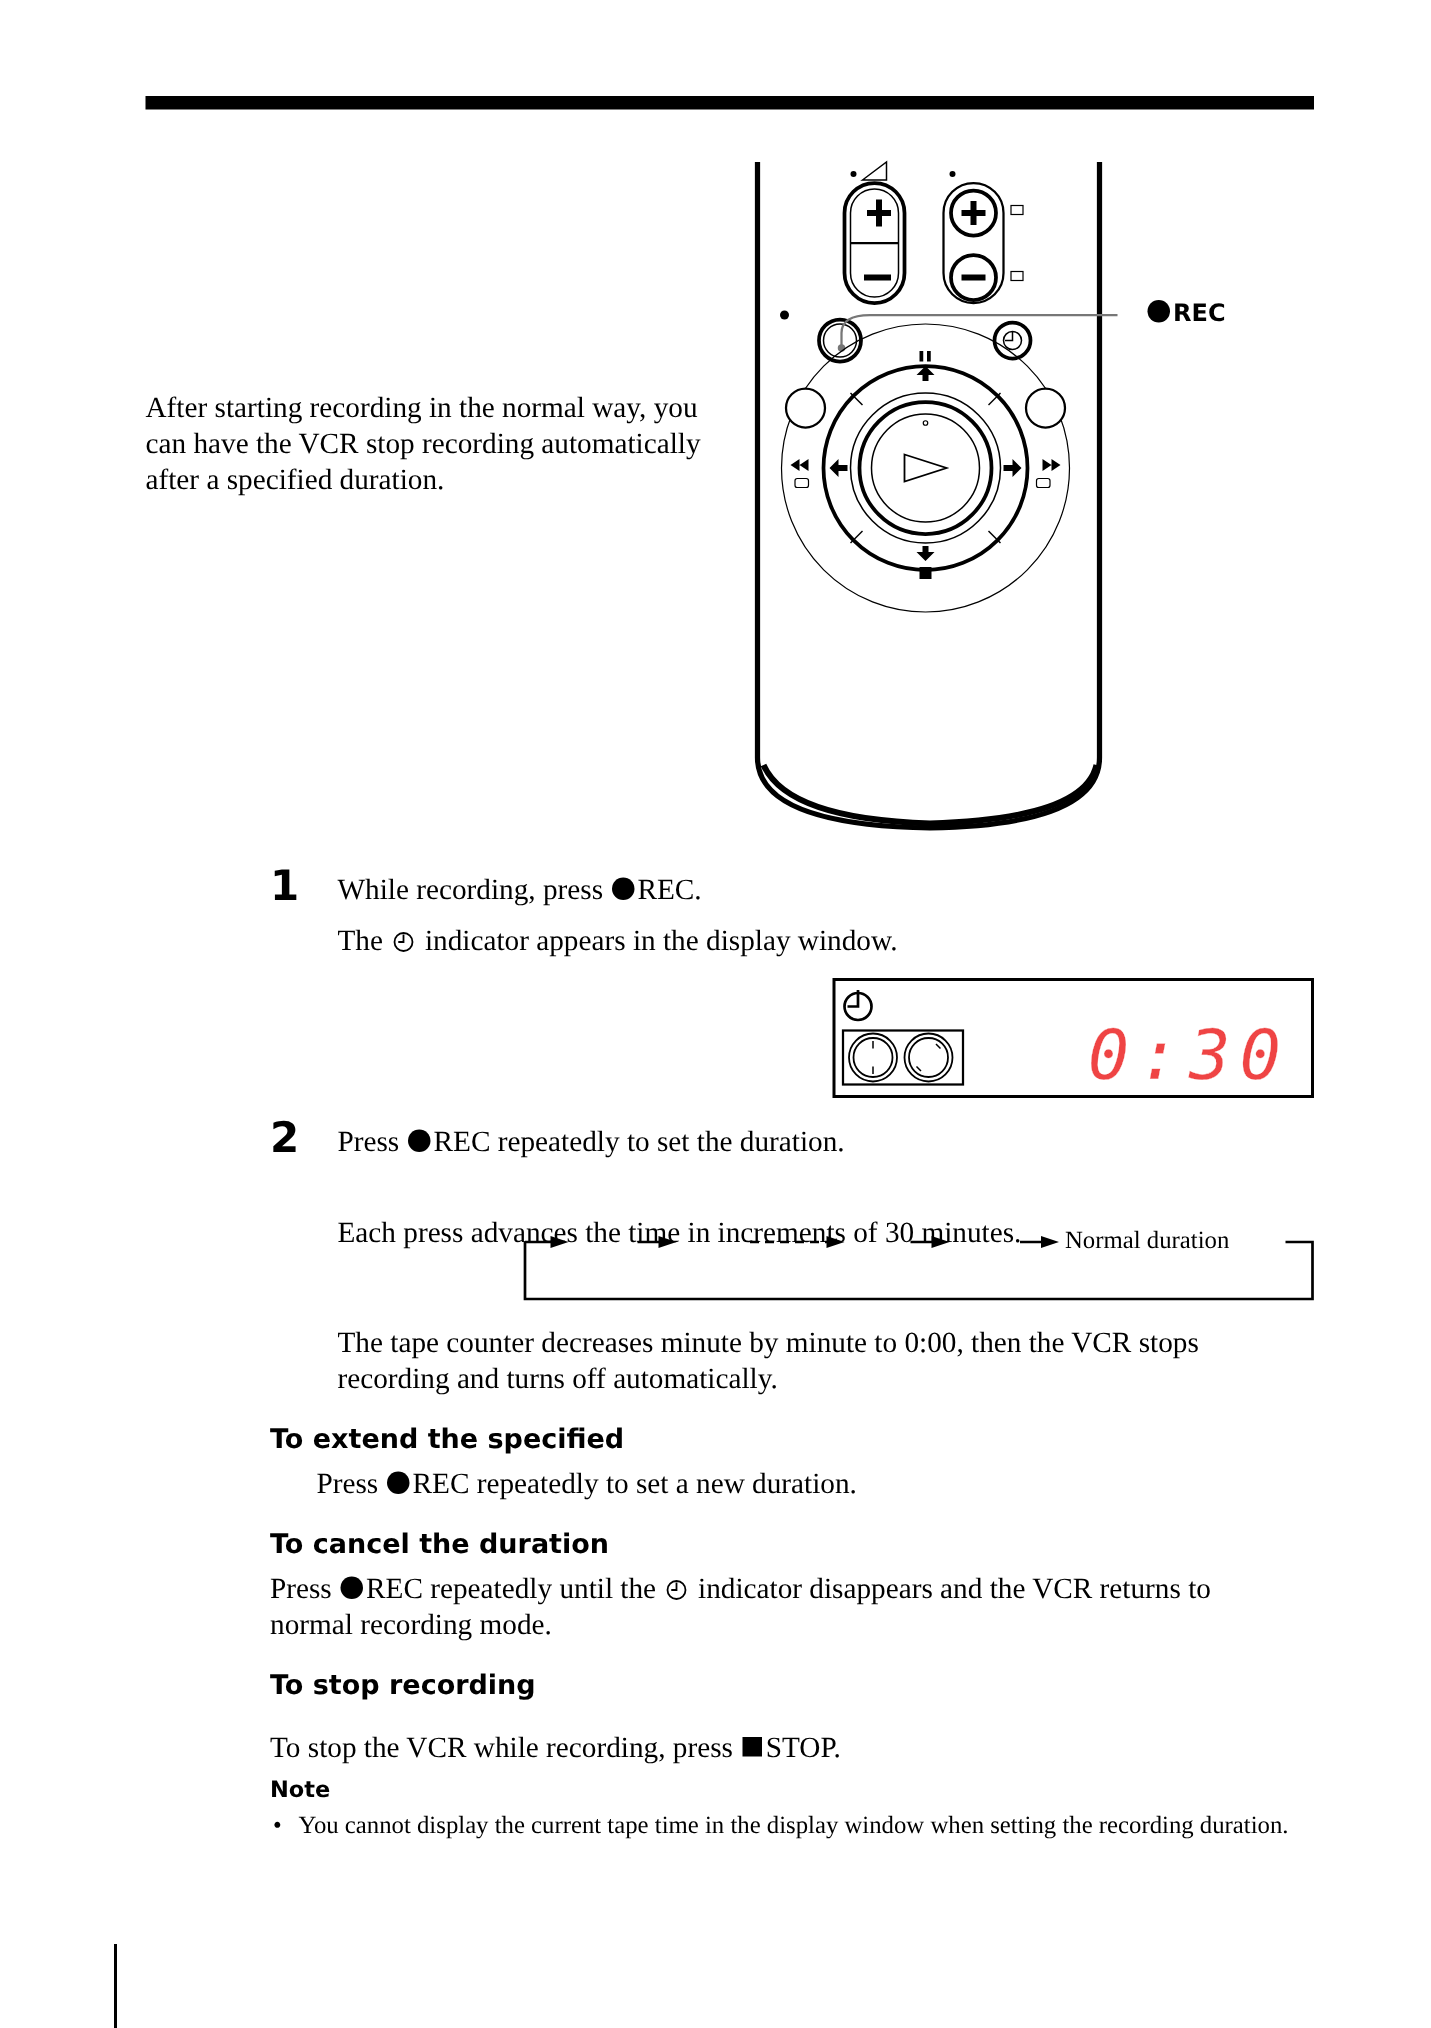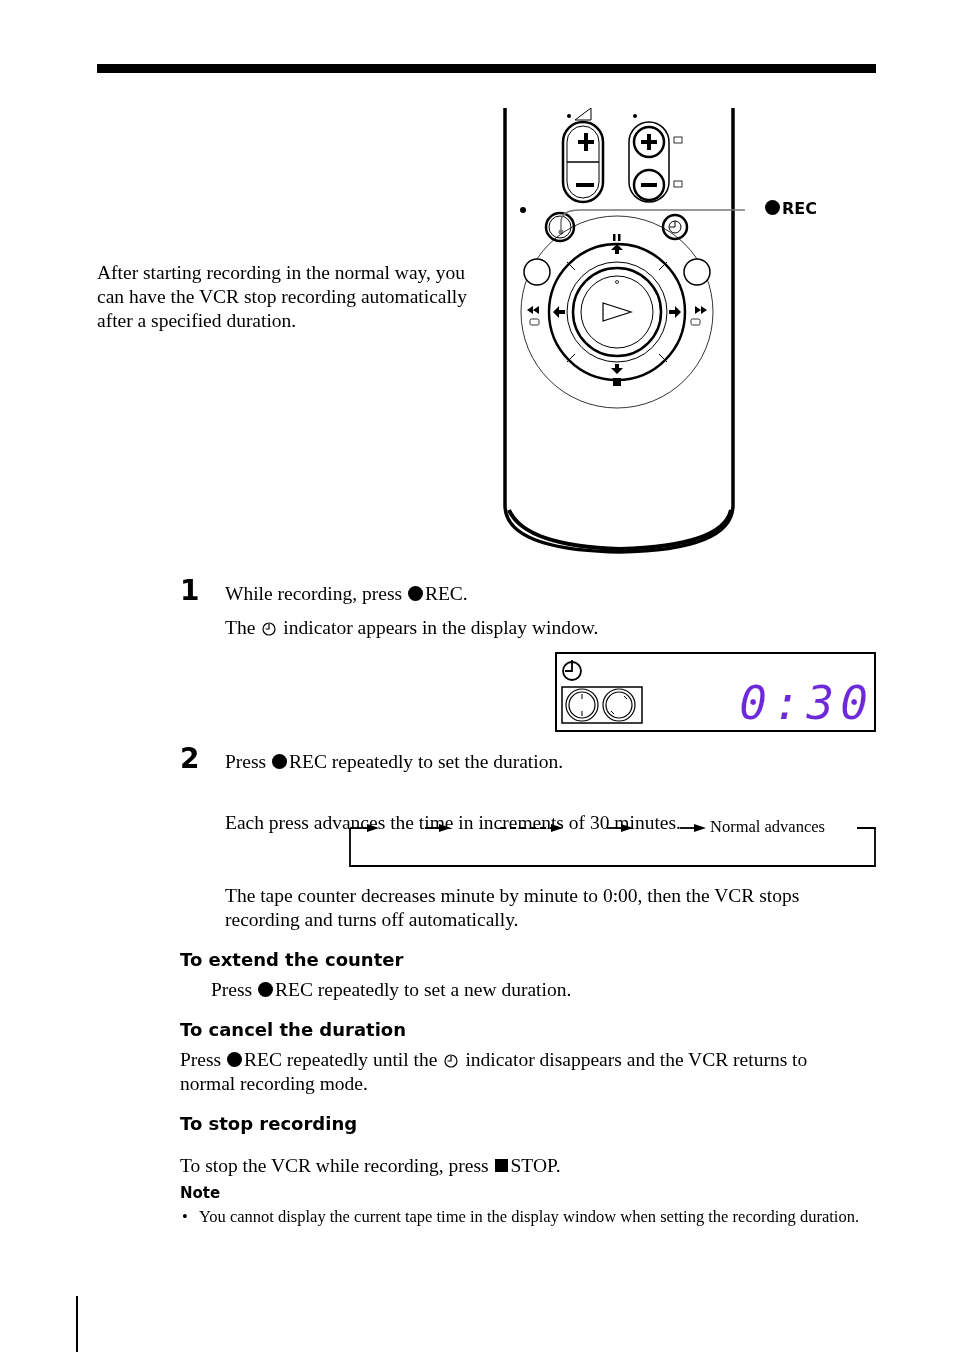--- a/index.html
+++ b/index.html
@@ -122,21 +122,21 @@
     <rect x="5" y="33" width="80" height="36" fill="none" stroke="#000" stroke-width="1.5"></rect>
     <circle cx="25" cy="51" r="16" fill="none" stroke="#000" stroke-width="1.2"></circle>
     <circle cx="25" cy="51" r="13" fill="none" stroke="#000" stroke-width="1.2"></circle>
     <line x1="25" y1="40" x2="25" y2="45" stroke="#000" stroke-width="1"></line>
     <line x1="25" y1="57" x2="25" y2="62" stroke="#000" stroke-width="1"></line>
     <circle cx="62" cy="51" r="16" fill="none" stroke="#000" stroke-width="1.2"></circle>
     <circle cx="62" cy="51" r="13" fill="none" stroke="#000" stroke-width="1.2"></circle>
     <line x1="67" y1="42" x2="70" y2="45" stroke="#000" stroke-width="1"></line>
     <line x1="54" y1="57" x2="57" y2="60" stroke="#000" stroke-width="1"></line>
   </svg>
-  <div class="abs" style="right:0;top:26px;font-family:'DejaVu Sans Mono', monospace;font-size:46px;line-height:46px;font-style:italic;font-weight:100;color:#6d28d9;letter-spacing:6px;-webkit-text-stroke:0.2px #fff;">0:30</div>
+  <div class="abs" style="right:14px;top:26px;font-family:'DejaVu Sans Mono', monospace;font-size:46px;line-height:46px;font-style:italic;font-weight:100;color:#ef4444;letter-spacing:6px;-webkit-text-stroke:0.2px #fff;">0:30</div>
 </div>
 
 <div class="abs stepnum" style="left:180px;top:744px;">2</div>
 <div class="abs serif" style="left:225px;top:750px;">
   <span>Press</span>
   <span class="dot"></span><span>REC repeatedly to set the duration.</span>
 </div>
 <div class="abs serif" style="left:225px;top:783px;margin-top:28px;">Each press advances the time in increments of 30 minutes.</div>
 
 <svg class="abs" style="left:345px;top:818px;" width="535" height="52" viewBox="0 0 535 52">
@@ -145,25 +145,25 @@
   <path d="M22 6 L34 10 L22 14 Z" fill="#000"></path>
   <line x1="80" y1="10" x2="100" y2="10" stroke="#000" stroke-width="1.8"></line>
   <path d="M94 6 L106 10 L94 14 Z" fill="#000"></path>
   <line x1="155" y1="10" x2="210" y2="10" stroke="#000" stroke-width="1.8" stroke-dasharray="6 4"></line>
   <path d="M206 6 L218 10 L206 14 Z" fill="#000"></path>
   <line x1="262" y1="10" x2="282" y2="10" stroke="#000" stroke-width="1.8"></line>
   <path d="M276 6 L288 10 L276 14 Z" fill="#000"></path>
   <line x1="335" y1="10" x2="355" y2="10" stroke="#000" stroke-width="1.8"></line>
   <path d="M349 6 L361 10 L349 14 Z" fill="#000"></path>
 </svg>
-<div class="abs normal-rec">Normal advances</div>
+<div class="abs normal-rec">Normal duration</div>
 
 <div class="abs serif" style="left:225px;top:884px;width:640px;">The tape counter decreases minute by minute to 0:00, then the VCR stops recording and turns off automatically.</div>
 
-<div class="abs heading" style="left:180px;top:949px;">To extend the counter</div>
+<div class="abs heading" style="left:180px;top:949px;">To extend the specified</div>
 <div class="abs serif" style="left:180px;top:978px;margin-left:31px;">
   <span>Press</span>
   <span class="dot"></span><span>REC repeatedly to set a new duration.</span>
 </div>
 
 <div class="abs heading" style="left:180px;top:1019px;">To cancel the duration</div>
 <div class="abs serif" style="left:180px;top:1048px;width:680px;">
   <span>Press</span>
   <span class="dot"></span><span>REC repeatedly until the</span><svg class="timer-inline" viewBox="0 0 16 18">
       <circle cx="8" cy="10" r="6" fill="none" stroke="#000" stroke-width="1.2"></circle>

